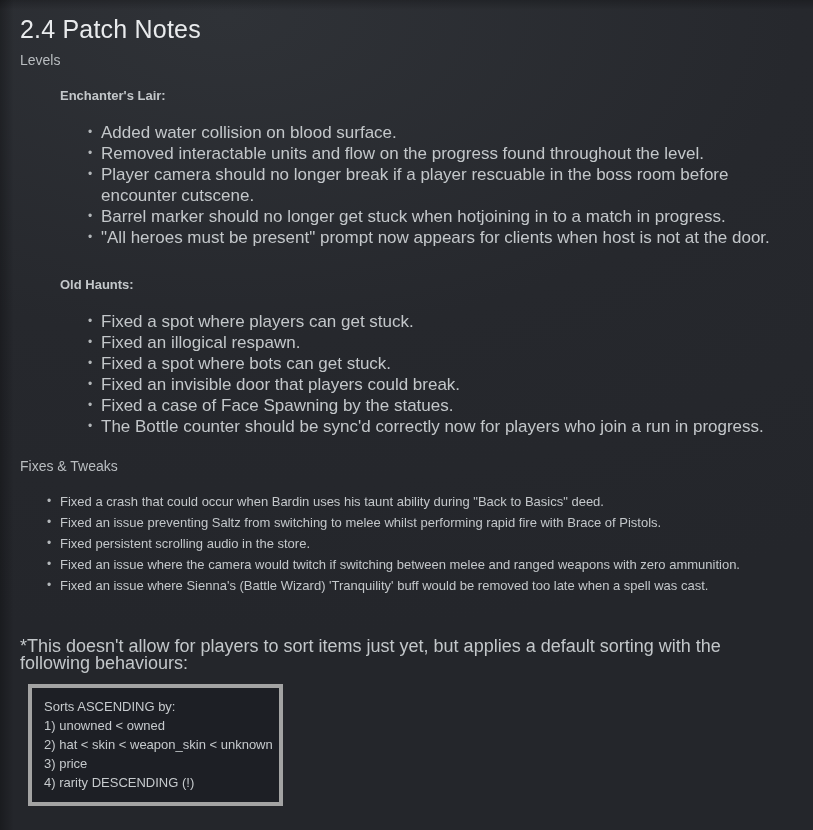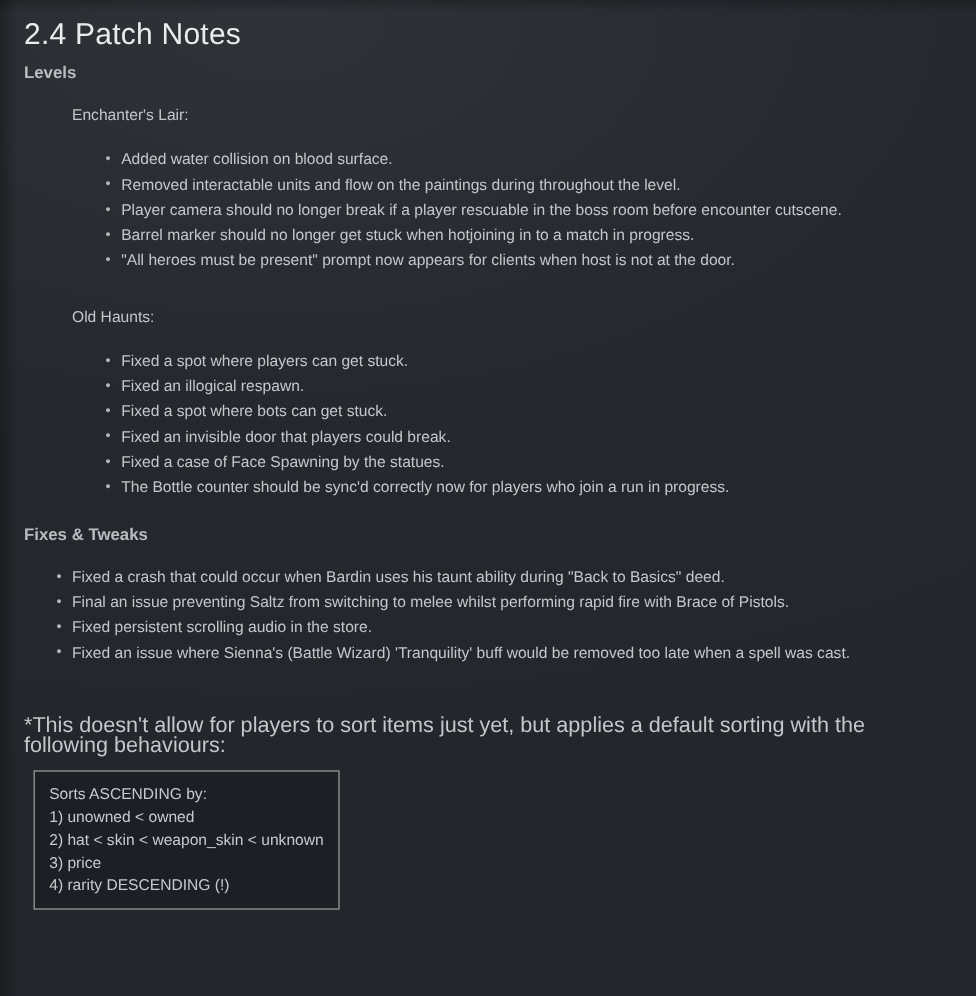--- a/index.html
+++ b/index.html
@@ -21,35 +21,35 @@
     font-size: 25px;
     line-height: 30px;
     font-weight: 400;
     color: #e9ebed;
     margin: 0 0 8px 0;
     letter-spacing: 0.2px;
   }
   .section-heading {
     font-size: 14px;
     line-height: 16px;
-    font-weight: 700;
+    font-weight: 400;
     color: #b9bdc0;
     margin: 0;
   }
   .section-heading.fixes { margin-top: 21px; }
 
   ul { list-style: none; margin: 0; padding: 0; }
 
   .group-list { margin-top: 19px; padding-left: 40px; }
-  .group-label { position: relative; }
+  .group-label { position: relative; font-weight: bold; }
   .group-block { margin-bottom: 0; }
   .group-block + .group-block { margin-top: 28px; }
 
   .sub-list { margin-top: 18px; padding-left: 41px; }
-  .sub-list li { position: relative; line-height: 21px; font-size: 13px; }
+  .sub-list li { position: relative; line-height: 21px; font-size: 17px; }
 
   .flat-list { margin-top: 17px; padding-left: 40px; }
   .flat-list li { position: relative; line-height: 21px; font-size: 13px; }
 
   li.bullet::before {
     content: "\2022";
     position: absolute;
     left: -13px;
     color: #b4b8bb;
     font-size: 12px;
@@ -61,21 +61,21 @@
     font-size: 18px;
     line-height: 17px;
     color: #c3c7ca;
   }
 
   .sort-box {
     box-sizing: border-box;
     margin-top: 12px;
     margin-left: 8px;
     width: 255px;
-    border: 1px solid #a3a3a3;
+    border: 4px solid #a3a3a3;
     background: rgba(8, 12, 18, 0.25);
     padding: 9px 12px 10px 12px;
   }
   .sort-box .line {
     font-size: 13px;
     line-height: 19px;
     color: #c6cacd;
     white-space: pre;
   }
 </style>
@@ -86,21 +86,21 @@
 
   <h1 class="page-title">2.4 Patch Notes</h1>
 
   <h2 class="section-heading">Levels</h2>
 
   <ul class="group-list">
     <li class="group-block">
       <div class="group-label bullet" style="position:relative;">Enchanter's Lair:</div>
       <ul class="sub-list">
         <li class="bullet">Added water collision on blood surface.</li>
-        <li class="bullet">Removed interactable units and flow on the paintings during throughout the level.</li>
+        <li class="bullet">Removed interactable units and flow on the progress found throughout the level.</li>
         <li class="bullet">Player camera should no longer break if a player rescuable in the boss room before encounter cutscene.</li>
         <li class="bullet">Barrel marker should no longer get stuck when hotjoining in to a match in progress.</li>
         <li class="bullet">"All heroes must be present" prompt now appears for clients when host is not at the door.</li>
       </ul>
     </li>
     <li class="group-block">
       <div class="group-label bullet" style="position:relative;">Old Haunts:</div>
       <ul class="sub-list">
         <li class="bullet">Fixed a spot where players can get stuck.</li>
         <li class="bullet">Fixed an illogical respawn.</li>
@@ -109,22 +109,23 @@
         <li class="bullet">Fixed a case of Face Spawning by the statues.</li>
         <li class="bullet">The Bottle counter should be sync'd correctly now for players who join a run in progress.</li>
       </ul>
     </li>
   </ul>
 
   <h2 class="section-heading fixes">Fixes &amp; Tweaks</h2>
 
   <ul class="flat-list">
     <li class="bullet">Fixed a crash that could occur when Bardin uses his taunt ability during "Back to Basics" deed.</li>
-    <li class="bullet">Final an issue preventing Saltz from switching to melee whilst performing rapid fire with Brace of Pistols.</li>
+    <li class="bullet">Fixed an issue preventing Saltz from switching to melee whilst performing rapid fire with Brace of Pistols.</li>
     <li class="bullet">Fixed persistent scrolling audio in the store.</li>
+    <li class="bullet">Fixed an issue where the camera would twitch if switching between melee and ranged weapons with zero ammunition.</li>
     <li class="bullet">Fixed an issue where Sienna's (Battle Wizard) 'Tranquility' buff would be removed too late when a spell was cast.</li>
   </ul>
 
   <div class="footnote">*This doesn't allow for players to sort items just yet, but applies a default sorting with the following behaviours:</div>
 
   <div class="sort-box">
     <div class="line">Sorts ASCENDING by:</div>
     <div class="line">1) unowned &lt; owned</div>
     <div class="line">2) hat &lt; skin &lt; weapon_skin &lt; unknown</div>
     <div class="line">3) price</div>

